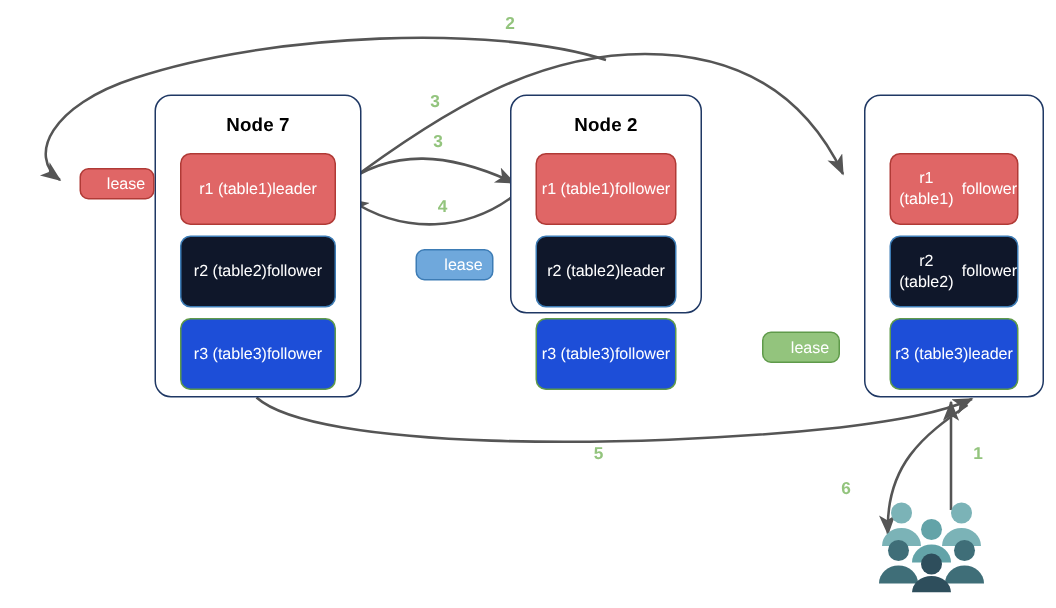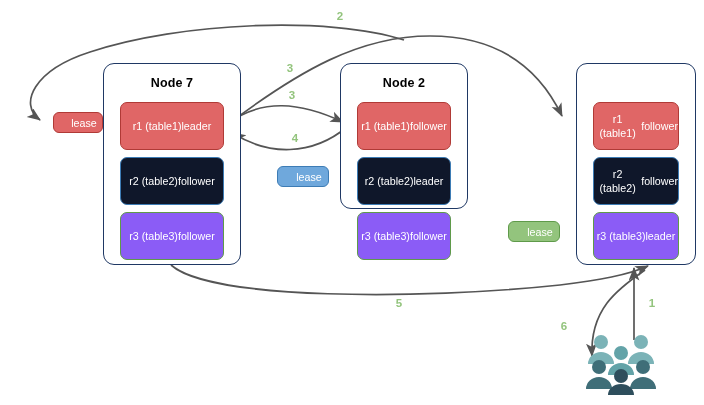--- a/index.html
+++ b/index.html
@@ -53,21 +53,21 @@
     align-items: center;
     justify-content: center;
     color: #ffffff;
     font-size: 10.7px;
     line-height: 14px;
     text-align: center;
   }
   .replica .rl { display: block; }
   .rep-red   { background: #e06666; border: 1.4px solid #b03a36; }
   .rep-blue  { background: #0f172a; border: 1.4px solid #3d7cb5; }
-  .rep-green { background: #8b5cf6; border: 1.4px solid #5f9a4a; }
+  .rep-green { background: #1d4ed8; border: 1.4px solid #5f9a4a; }
 
   .lease {
     position: absolute;
     box-sizing: border-box;
     border-radius: 6px;
     display: flex;
     align-items: center;
     justify-content: center;
     color: #ffffff;
     font-size: 10.7px;

